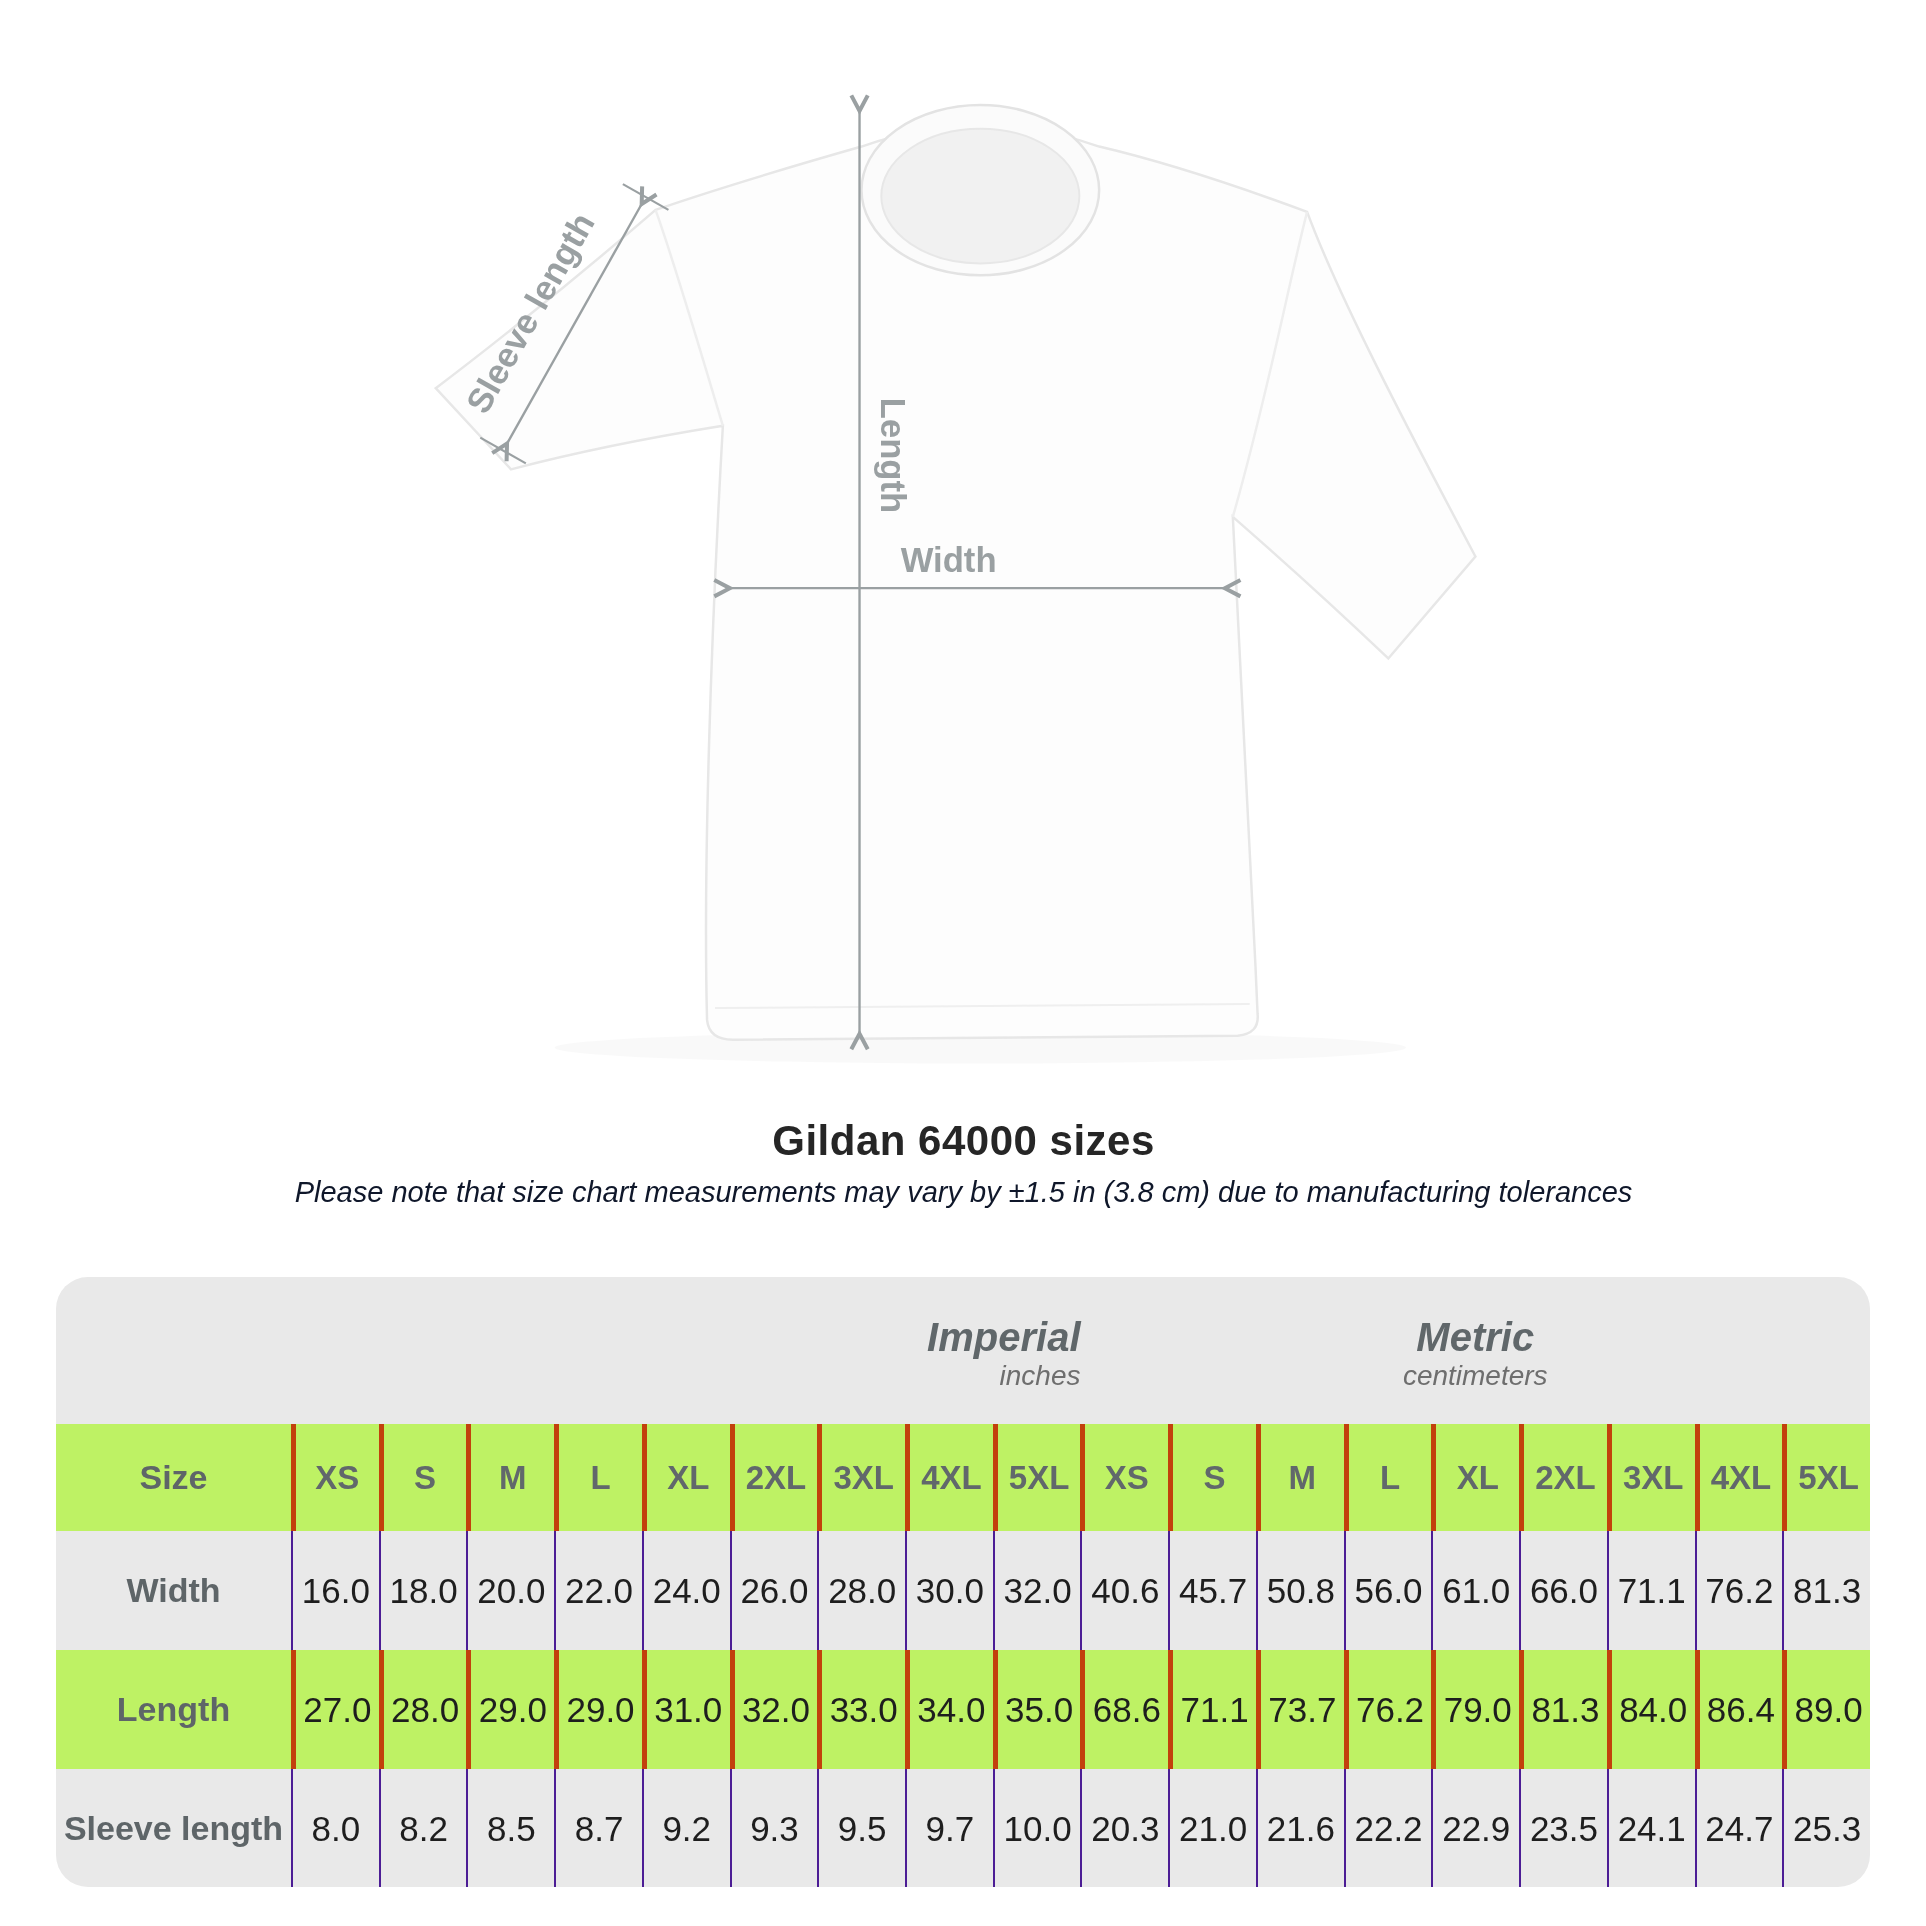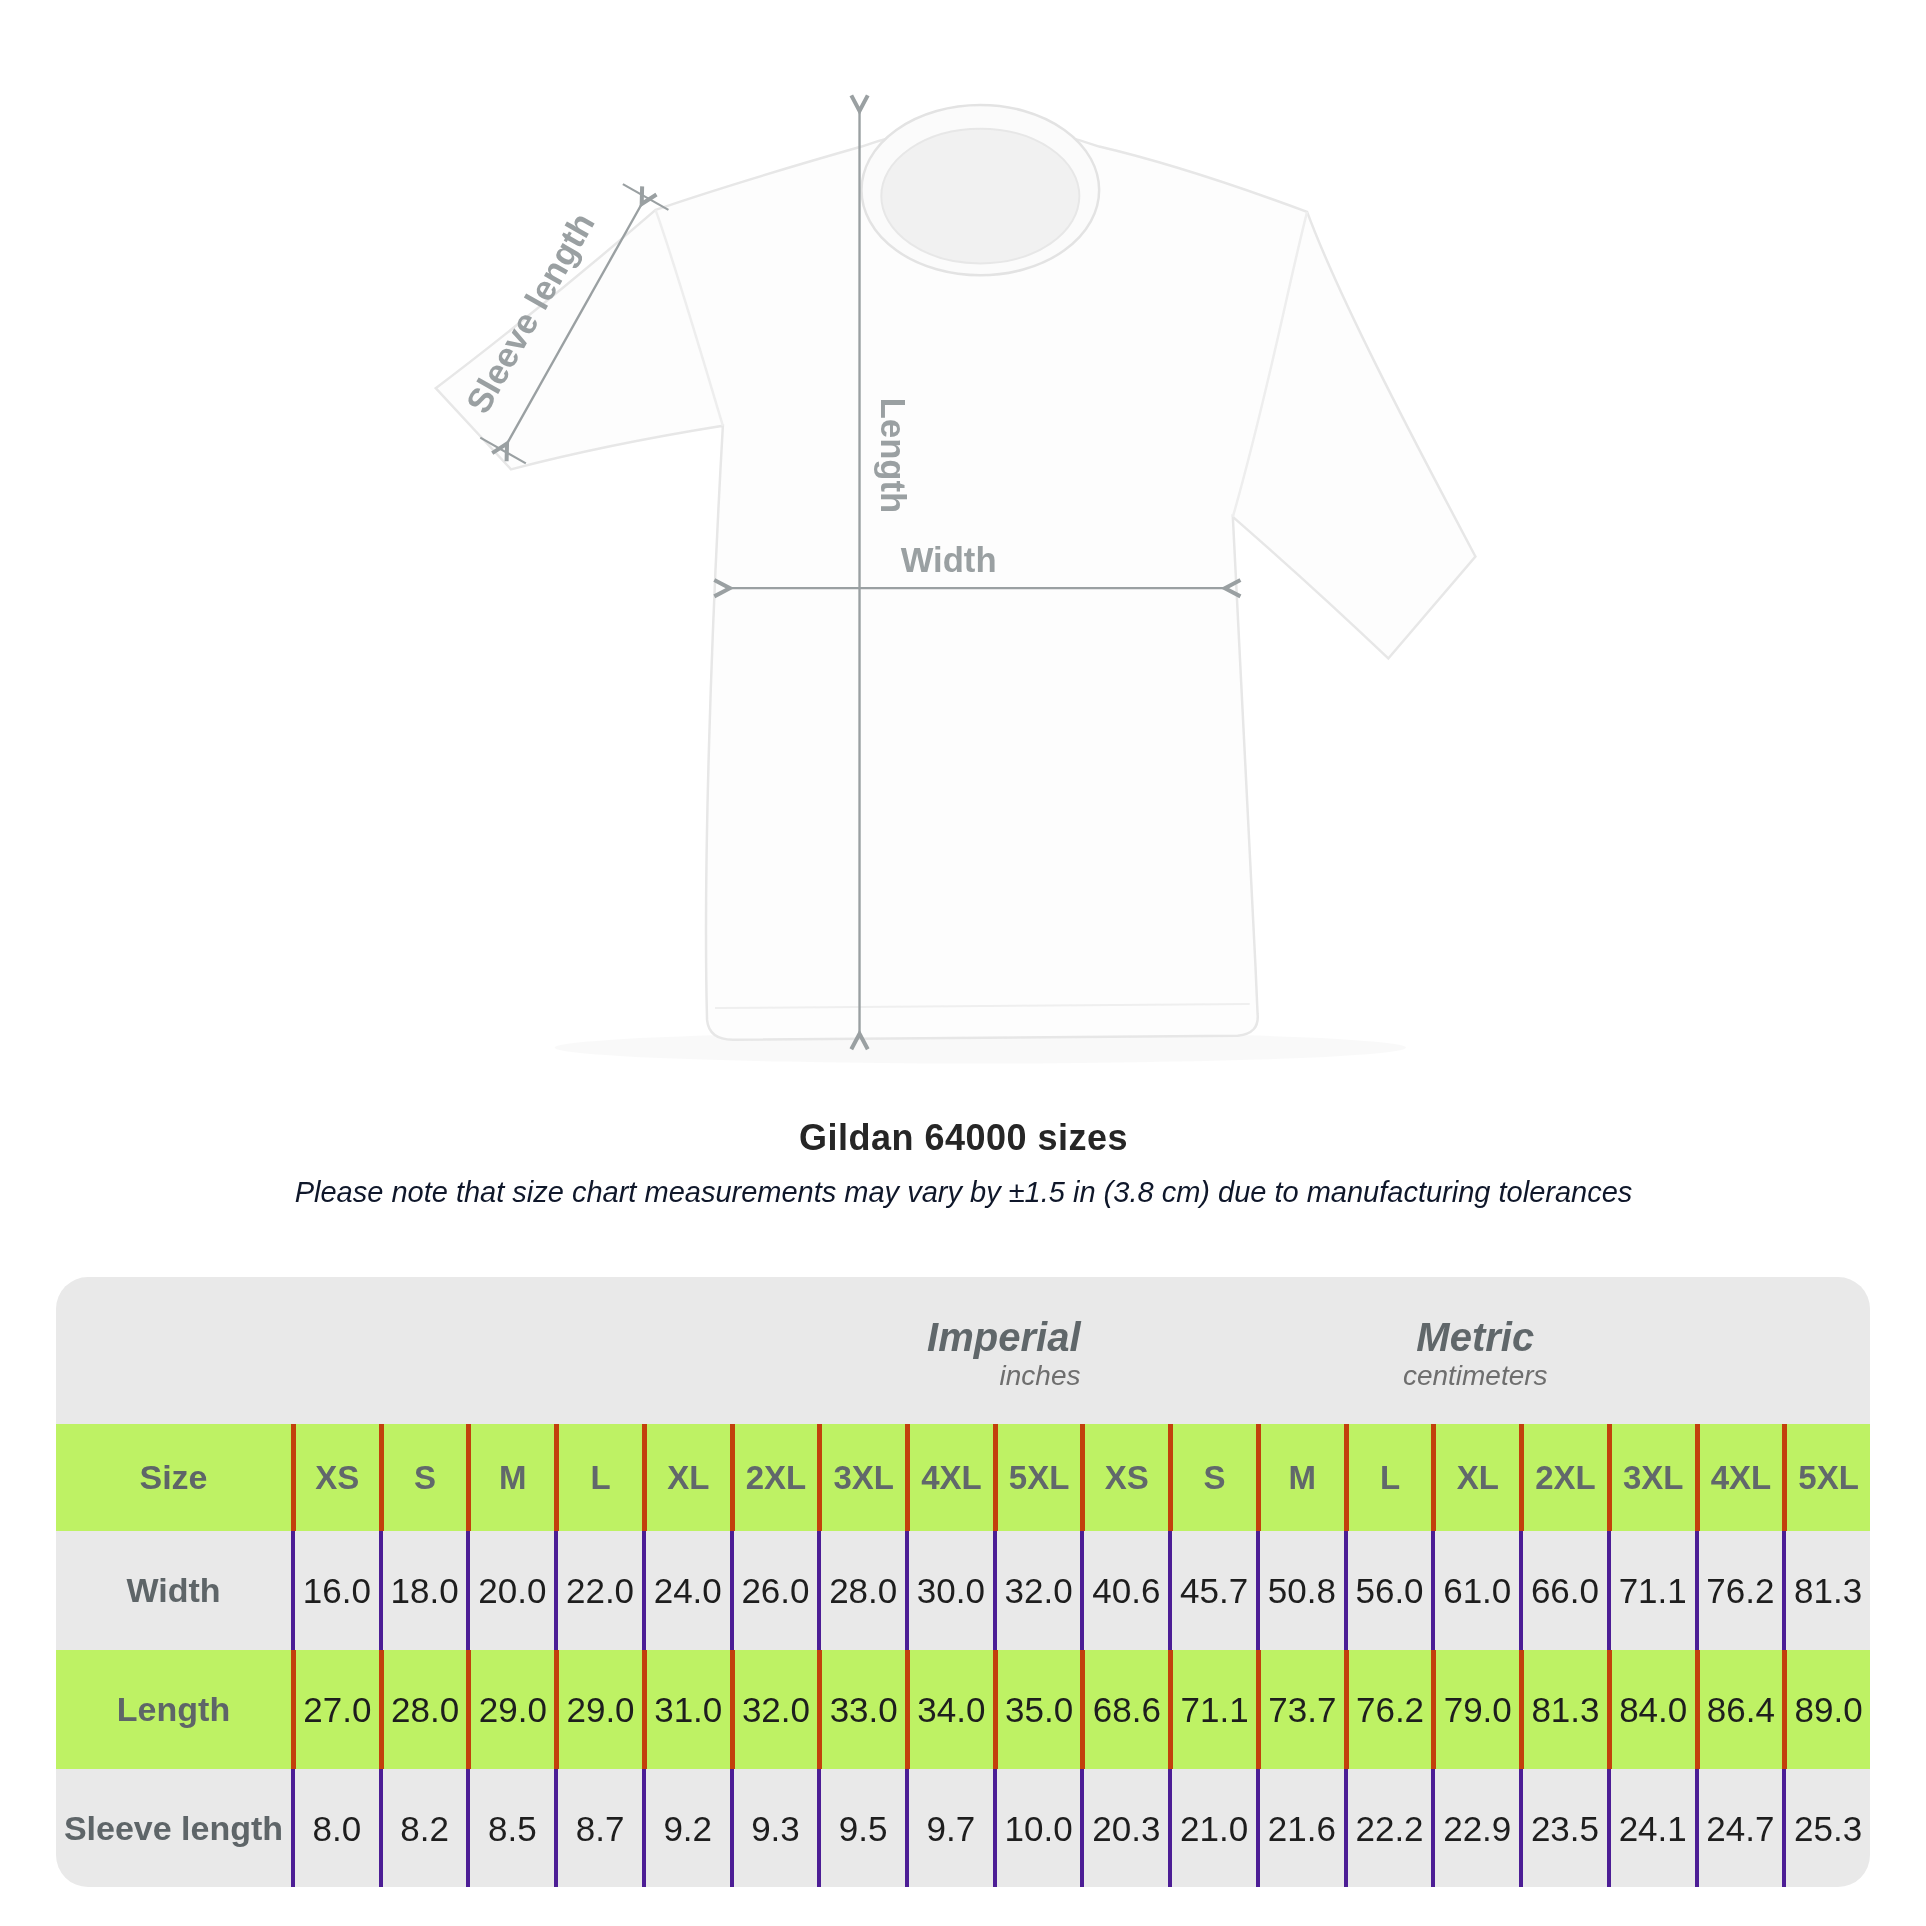--- a/index.html
+++ b/index.html
@@ -9,21 +9,21 @@
     -webkit-font-smoothing:antialiased;
   }
   .stage{position:absolute;inset:0;}
 
   
   .shirt-svg{position:absolute;top:0;left:0;}
 
   
   .page-title{
     position:absolute;top:1117px;left:0;width:100%;
-    text-align:center;font-size:36px;font-weight:bold;color:#262626;
+    text-align:center;font-size:42px;font-weight:bold;color:#262626;
     letter-spacing:0.5px;
   }
   .page-subtitle{
     position:absolute;top:1176px;left:0;width:100%;
     text-align:center;font-size:29px;font-style:italic;color:#0f172a;
   }
 
   
   .size-table{
     position:absolute;top:1277px;left:56px;width:1814px;height:610px;
@@ -50,21 +50,21 @@
   .cell{
     text-align:center;align-self:stretch;
     display:flex;align-items:center;justify-content:center;
     overflow:hidden;white-space:nowrap;
   }
   .head-cell{font-size:33px;font-weight:bold;color:#61686b;}
   .label-cell{font-size:34px;font-weight:bold;color:#5e6568;}
   .value-cell{font-size:35px;color:#1e1e1e;}
 
   .row-white .cell + .cell{border-left:5px solid #c2410c;}
-  .row-gray  .cell + .cell{border-left:4px solid #4c1d95;}
+  .row-gray  .cell + .cell{border-left:2px solid #4c1d95;}
 
   .meas-label{
     font-size:35px;font-weight:bold;fill:var(--annot,#9aa0a2);
   }
 </style>
 </head>
 <body style="--table-bg: #e9e9e9; --annot: #9aa0a2;">
 
 <div class="stage">
 

